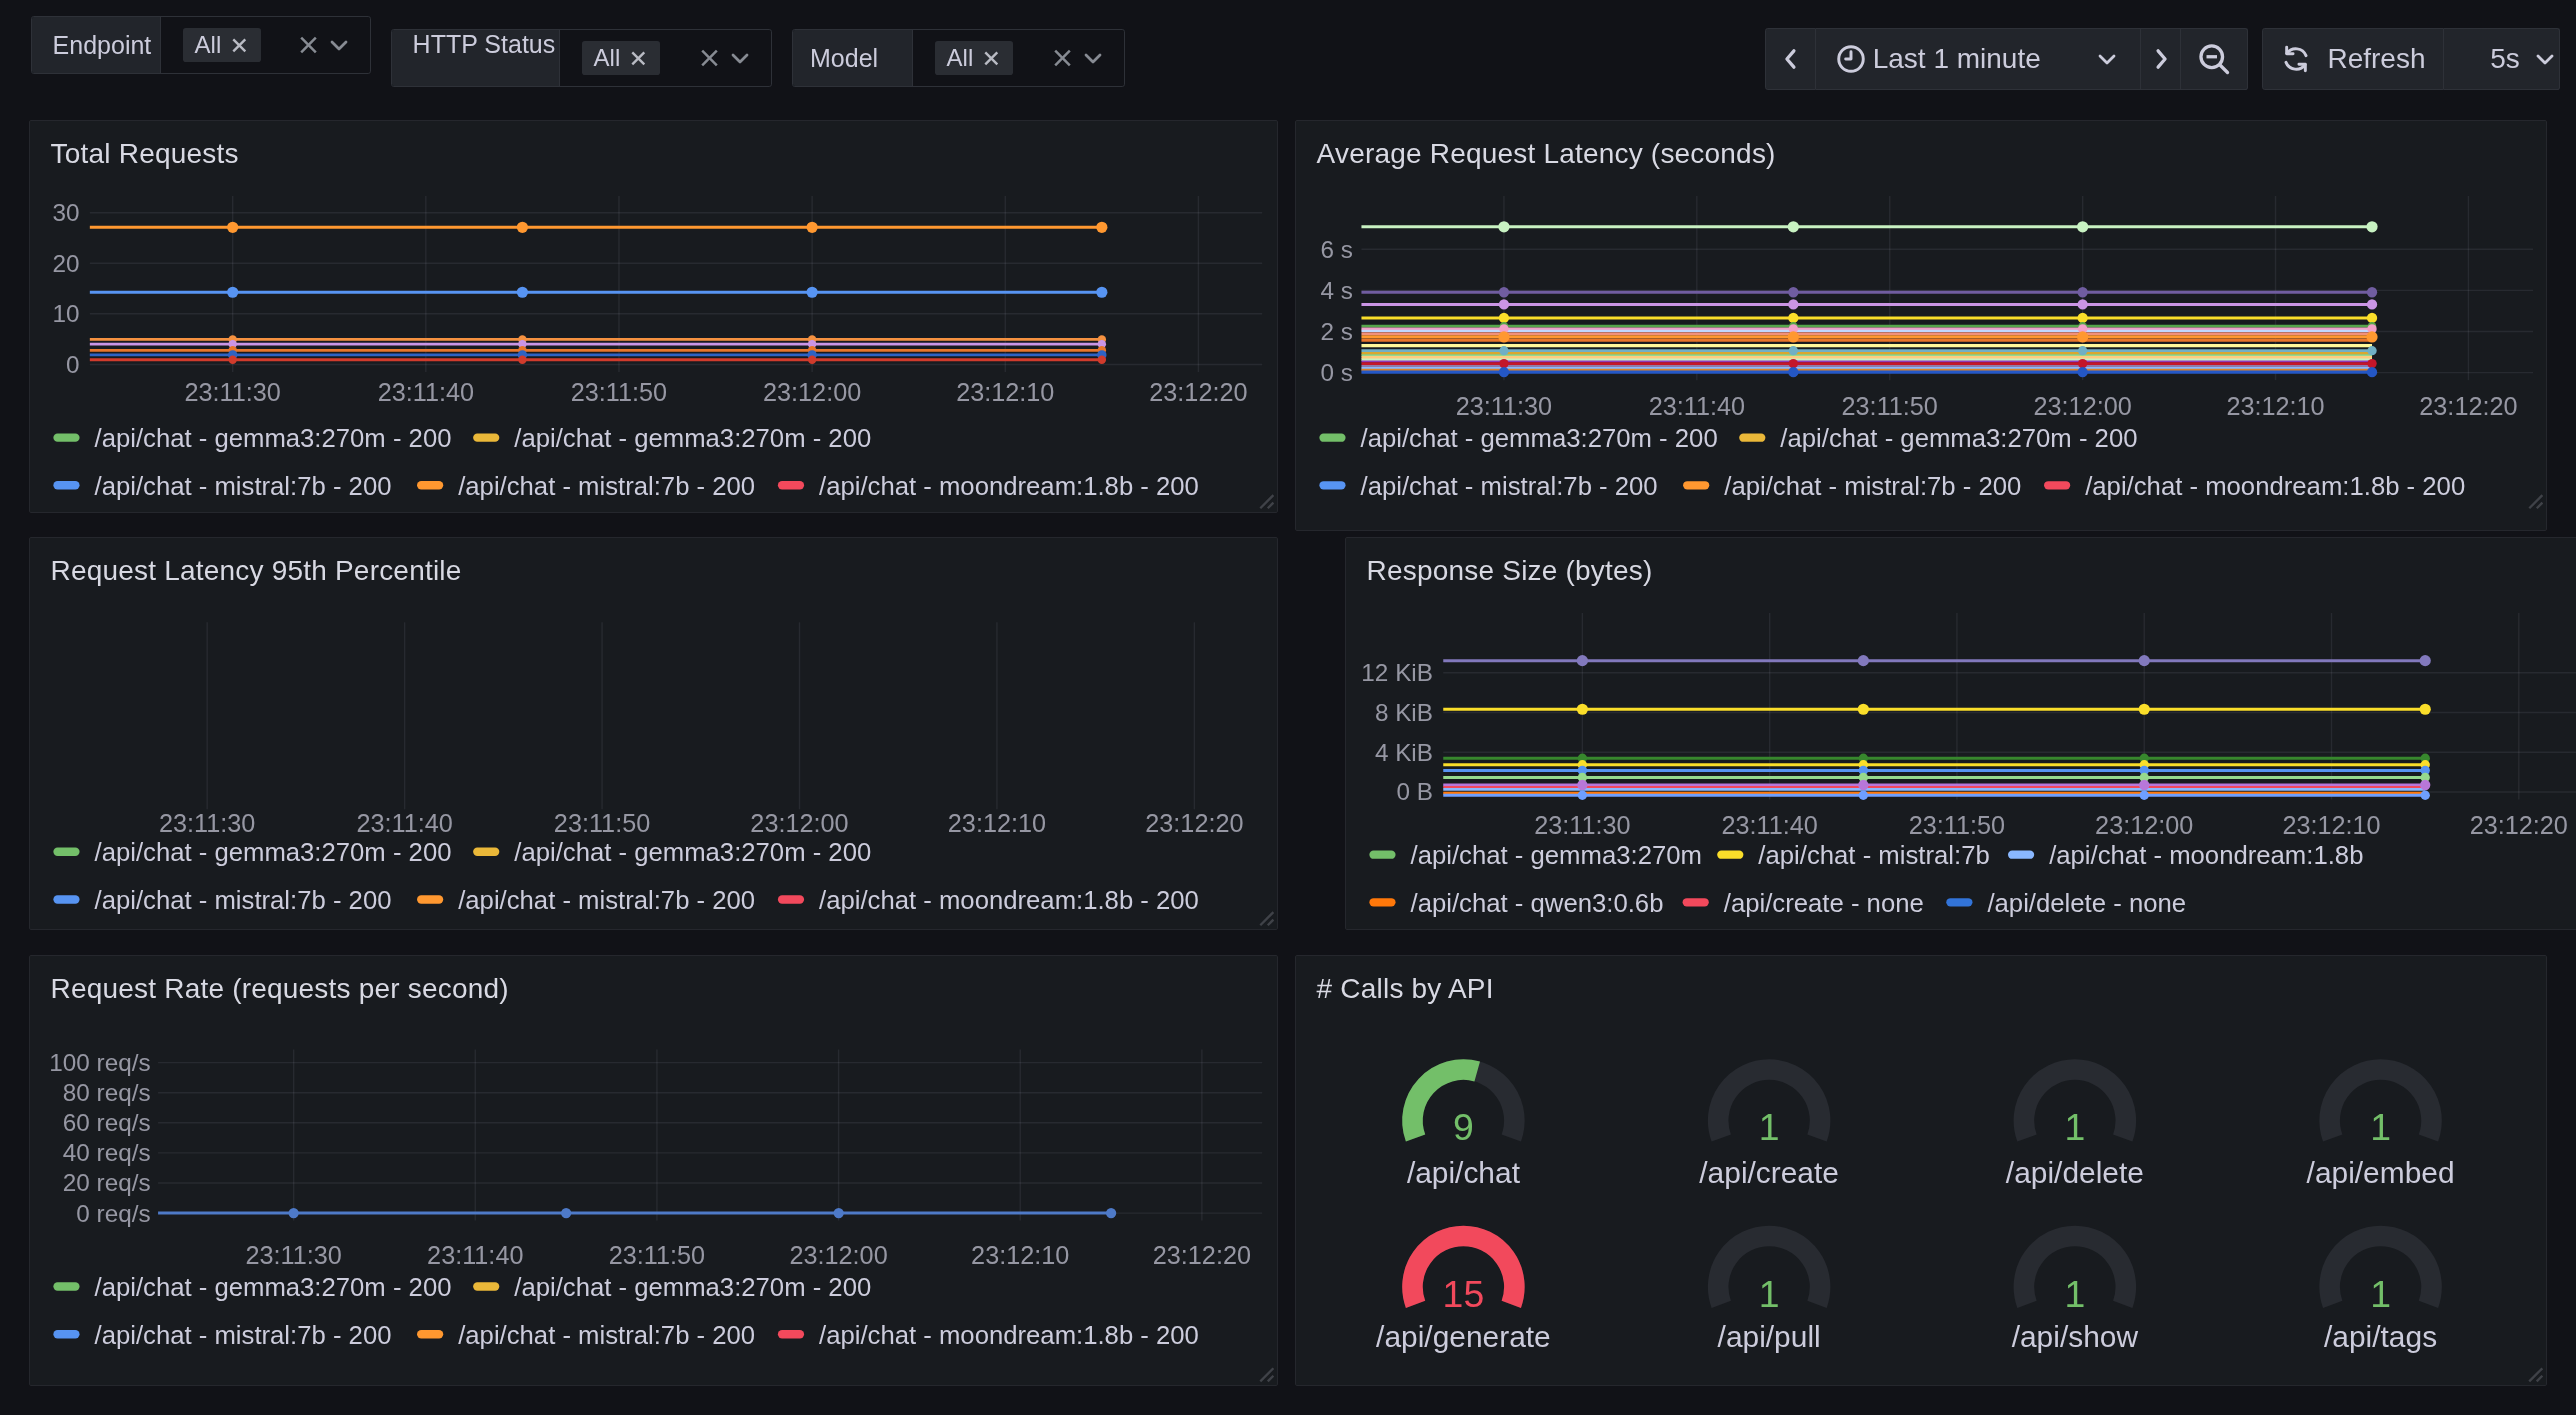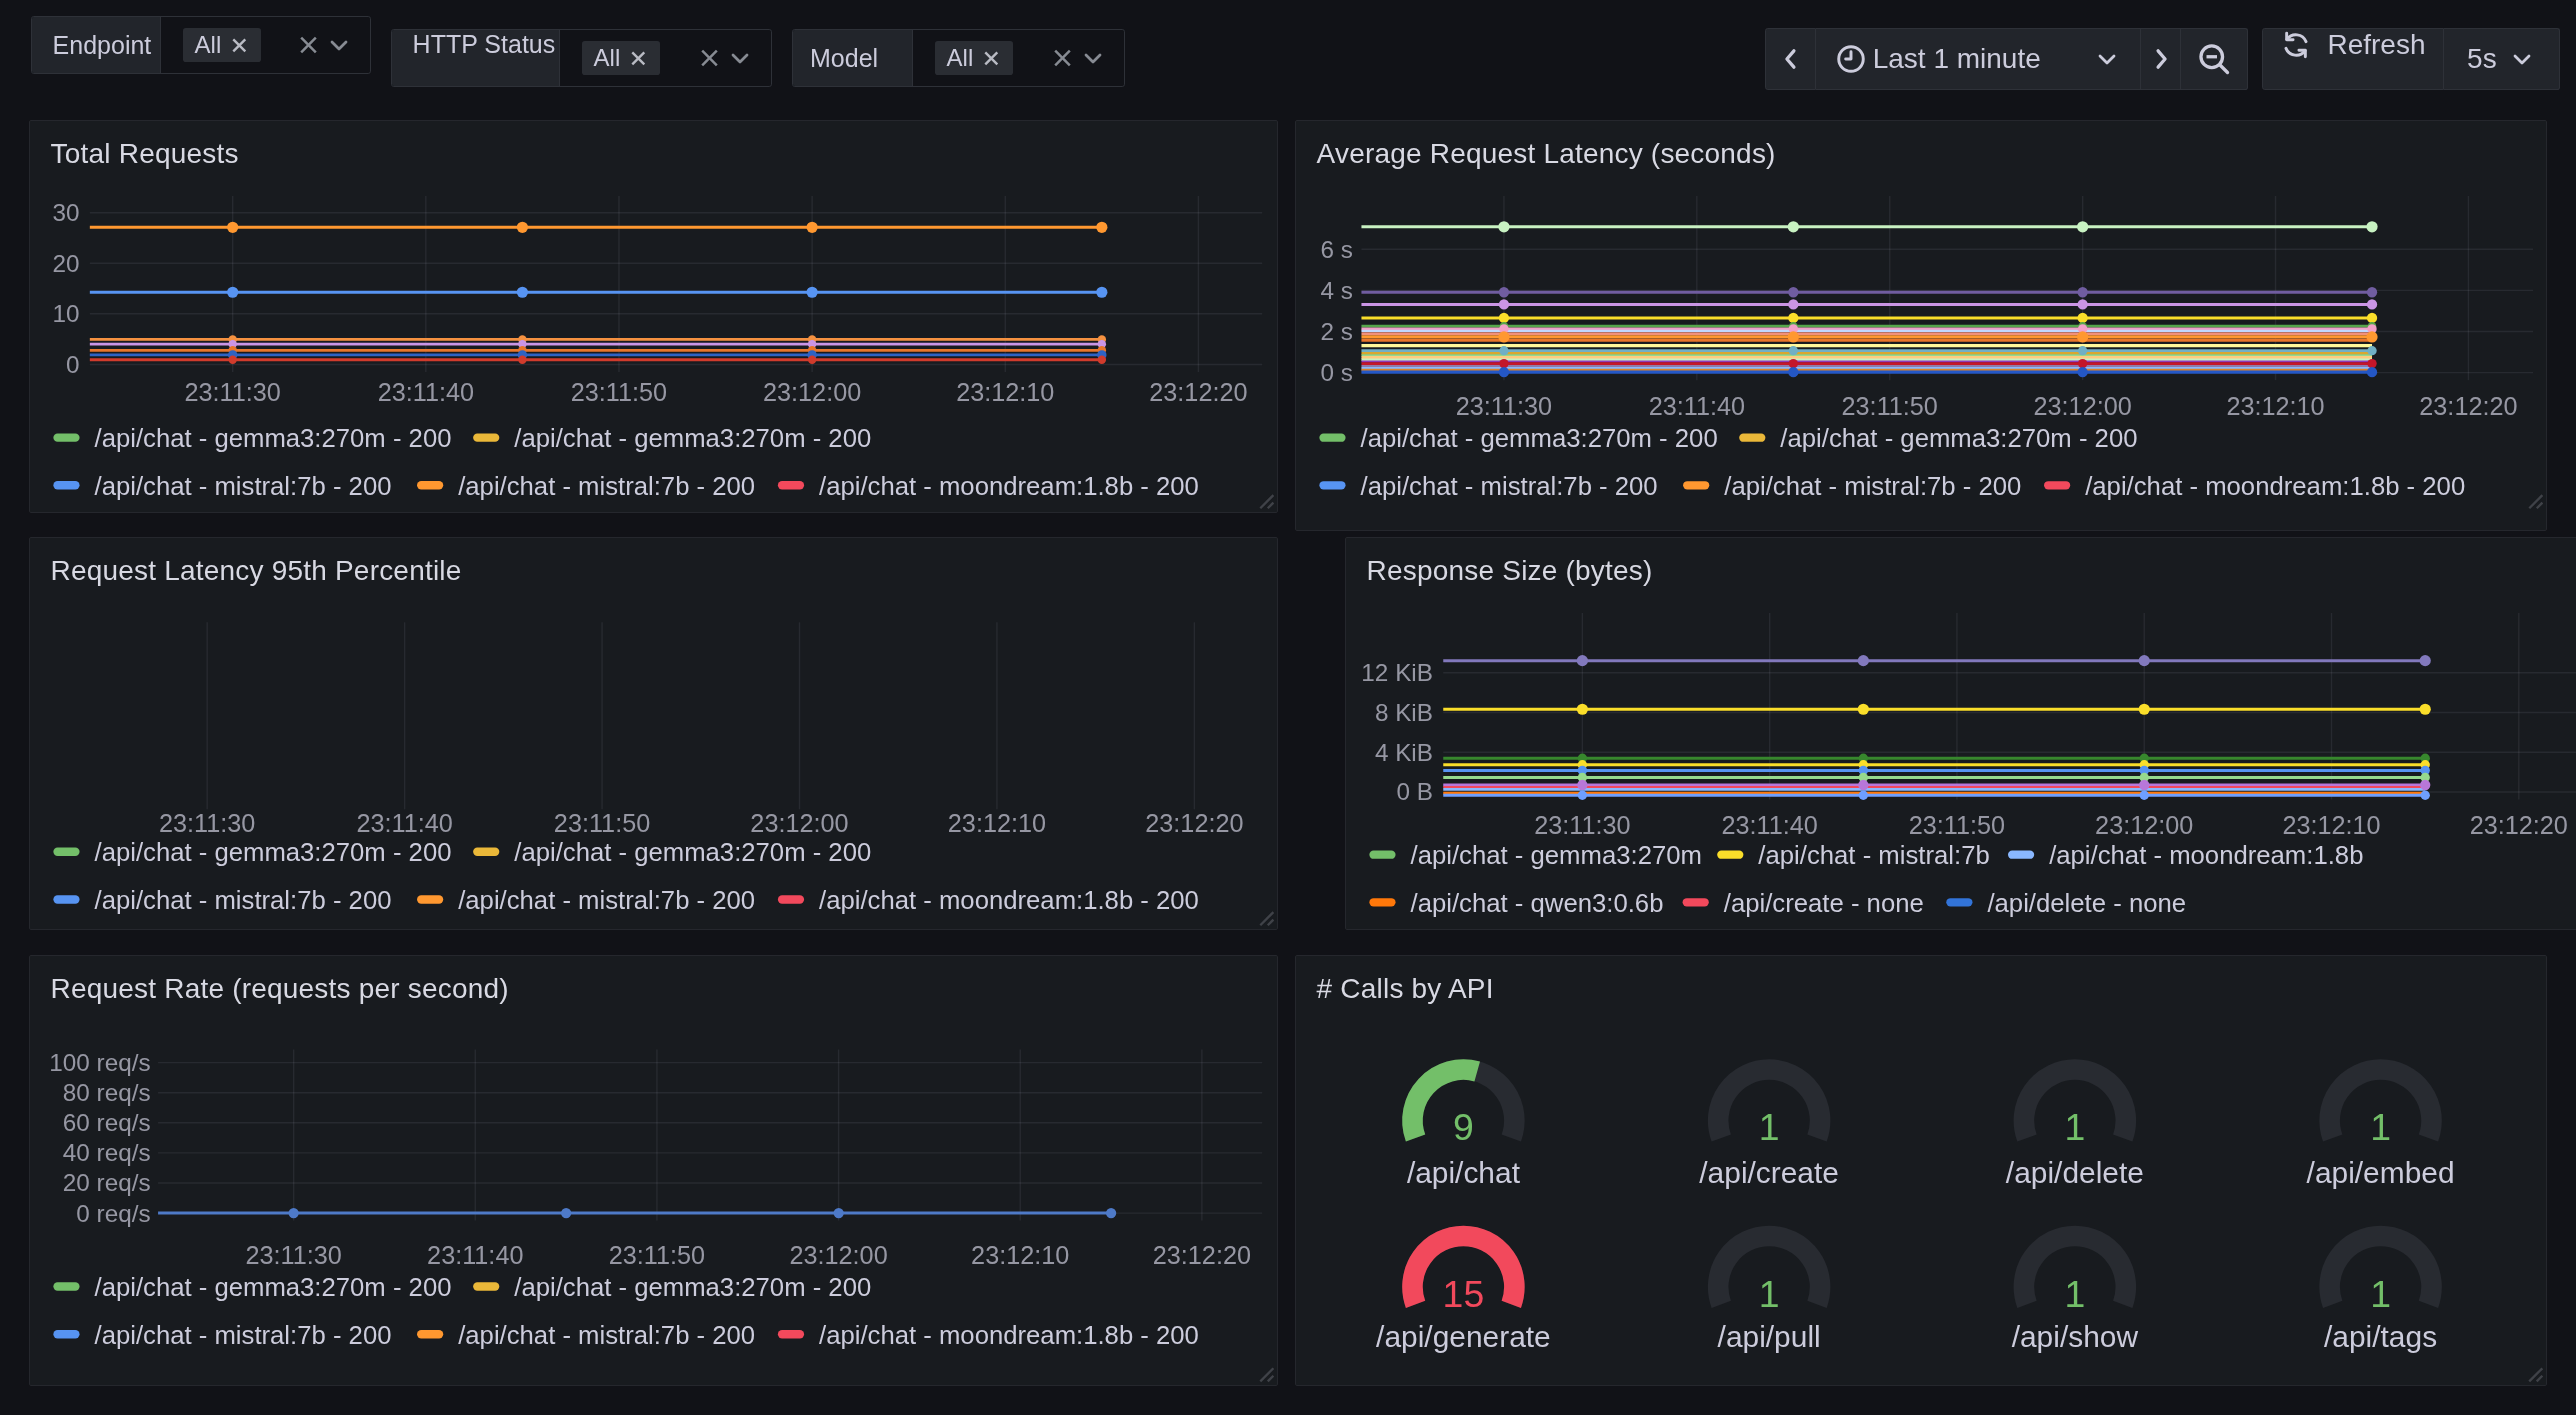--- a/index.html
+++ b/index.html
@@ -105,30 +105,30 @@
     </div>
       <div style="background:#22252b;border:0.9px solid #2e3138;display:flex;align-items:center;justify-content:center;box-sizing:border-box;width:67px;border-left:none;border-radius:0 2.8px 2.8px 0">
       <svg width="36" height="36" viewBox="0 0 24 24" style="display:block">
         <circle cx="10.5" cy="10.5" r="7.2" fill="none" stroke="#ccccdc" stroke-width="2.2"></circle>
         <line x1="7" y1="10.5" x2="14" y2="10.5" stroke="#ccccdc" stroke-width="2.2"></line>
         <line x1="16" y1="16" x2="21" y2="21" stroke="#ccccdc" stroke-width="2.2" stroke-linecap="round"></line>
       </svg>
     </div>
     </div>
 <div style="position:absolute;left:2262px;top:28px;height:62px;display:flex">
-      <div style="background:#22252b;border:0.9px solid #2e3138;display:flex;justify-content:center;box-sizing:border-box;width:182px;border-radius:2.8px 0 0 2.8px;gap:15px">
+      <div style="background:#22252b;border:0.9px solid #2e3138;display:flex;align-items:center;justify-content:center;box-sizing:border-box;width:182px;border-radius:2.8px 0 0 2.8px;gap:15px">
       <svg width="32" height="32" viewBox="0 0 24 24" style="display:block">
         <path d="M 19.5 9.5 A 8.2 8.2 0 0 0 5.2 7.8" fill="none" stroke="#ccccdc" stroke-width="2.2" stroke-linecap="round"></path>
         <polyline points="5,3.2 5,8 9.8,8" fill="none" stroke="#ccccdc" stroke-width="2.2" stroke-linecap="round" stroke-linejoin="round" fill-opacity="0"></polyline>
         <path d="M 4.5 14.5 A 8.2 8.2 0 0 0 18.8 16.2" fill="none" stroke="#ccccdc" stroke-width="2.2" stroke-linecap="round"></path>
         <polyline points="19,20.8 19,16 14.2,16" fill="none" stroke="#ccccdc" stroke-width="2.2" stroke-linecap="round" stroke-linejoin="round"></polyline>
       </svg>
       <span style="color:#ccccdc;font-size:28px;font-weight:500">Refresh</span>
     </div>
-      <div style="background:#22252b;border:0.9px solid #2e3138;display:flex;align-items:center;justify-content:center;box-sizing:border-box;width:116px;border-left:none;border-radius:0 2.8px 2.8px 0;gap:11.2px">
+      <div style="background:#22252b;border:0.9px solid #2e3138;display:flex;align-items:center;justify-content:flex-end;box-sizing:border-box;width:116px;border-left:none;border-radius:0 2.8px 2.8px 0;gap:11.2px">
       <span style="color:#ccccdc;font-size:28px;font-weight:500">5s</span>
       <svg width="28" height="28" viewBox="0 0 24 24" style="display:block">
         <polyline points="6,9.5 12,15.5 18,9.5" fill="none" stroke="#ccccdc" stroke-width="2.4" stroke-linecap="round" stroke-linejoin="round"></polyline>
       </svg>
     </div>
     </div>
 <div class="panel" style="left:29px;top:120px;width:1249px;height:393px">
     <div class="ptitle">Total Requests</div>
     <svg width="1249" height="393" viewBox="0 0 1336 420" style="position:absolute;left:0;top:0">
       <line x1="64" y1="98" x2="1318" y2="98" stroke="rgba(204,204,220,0.09)" stroke-width="1.5"></line>

